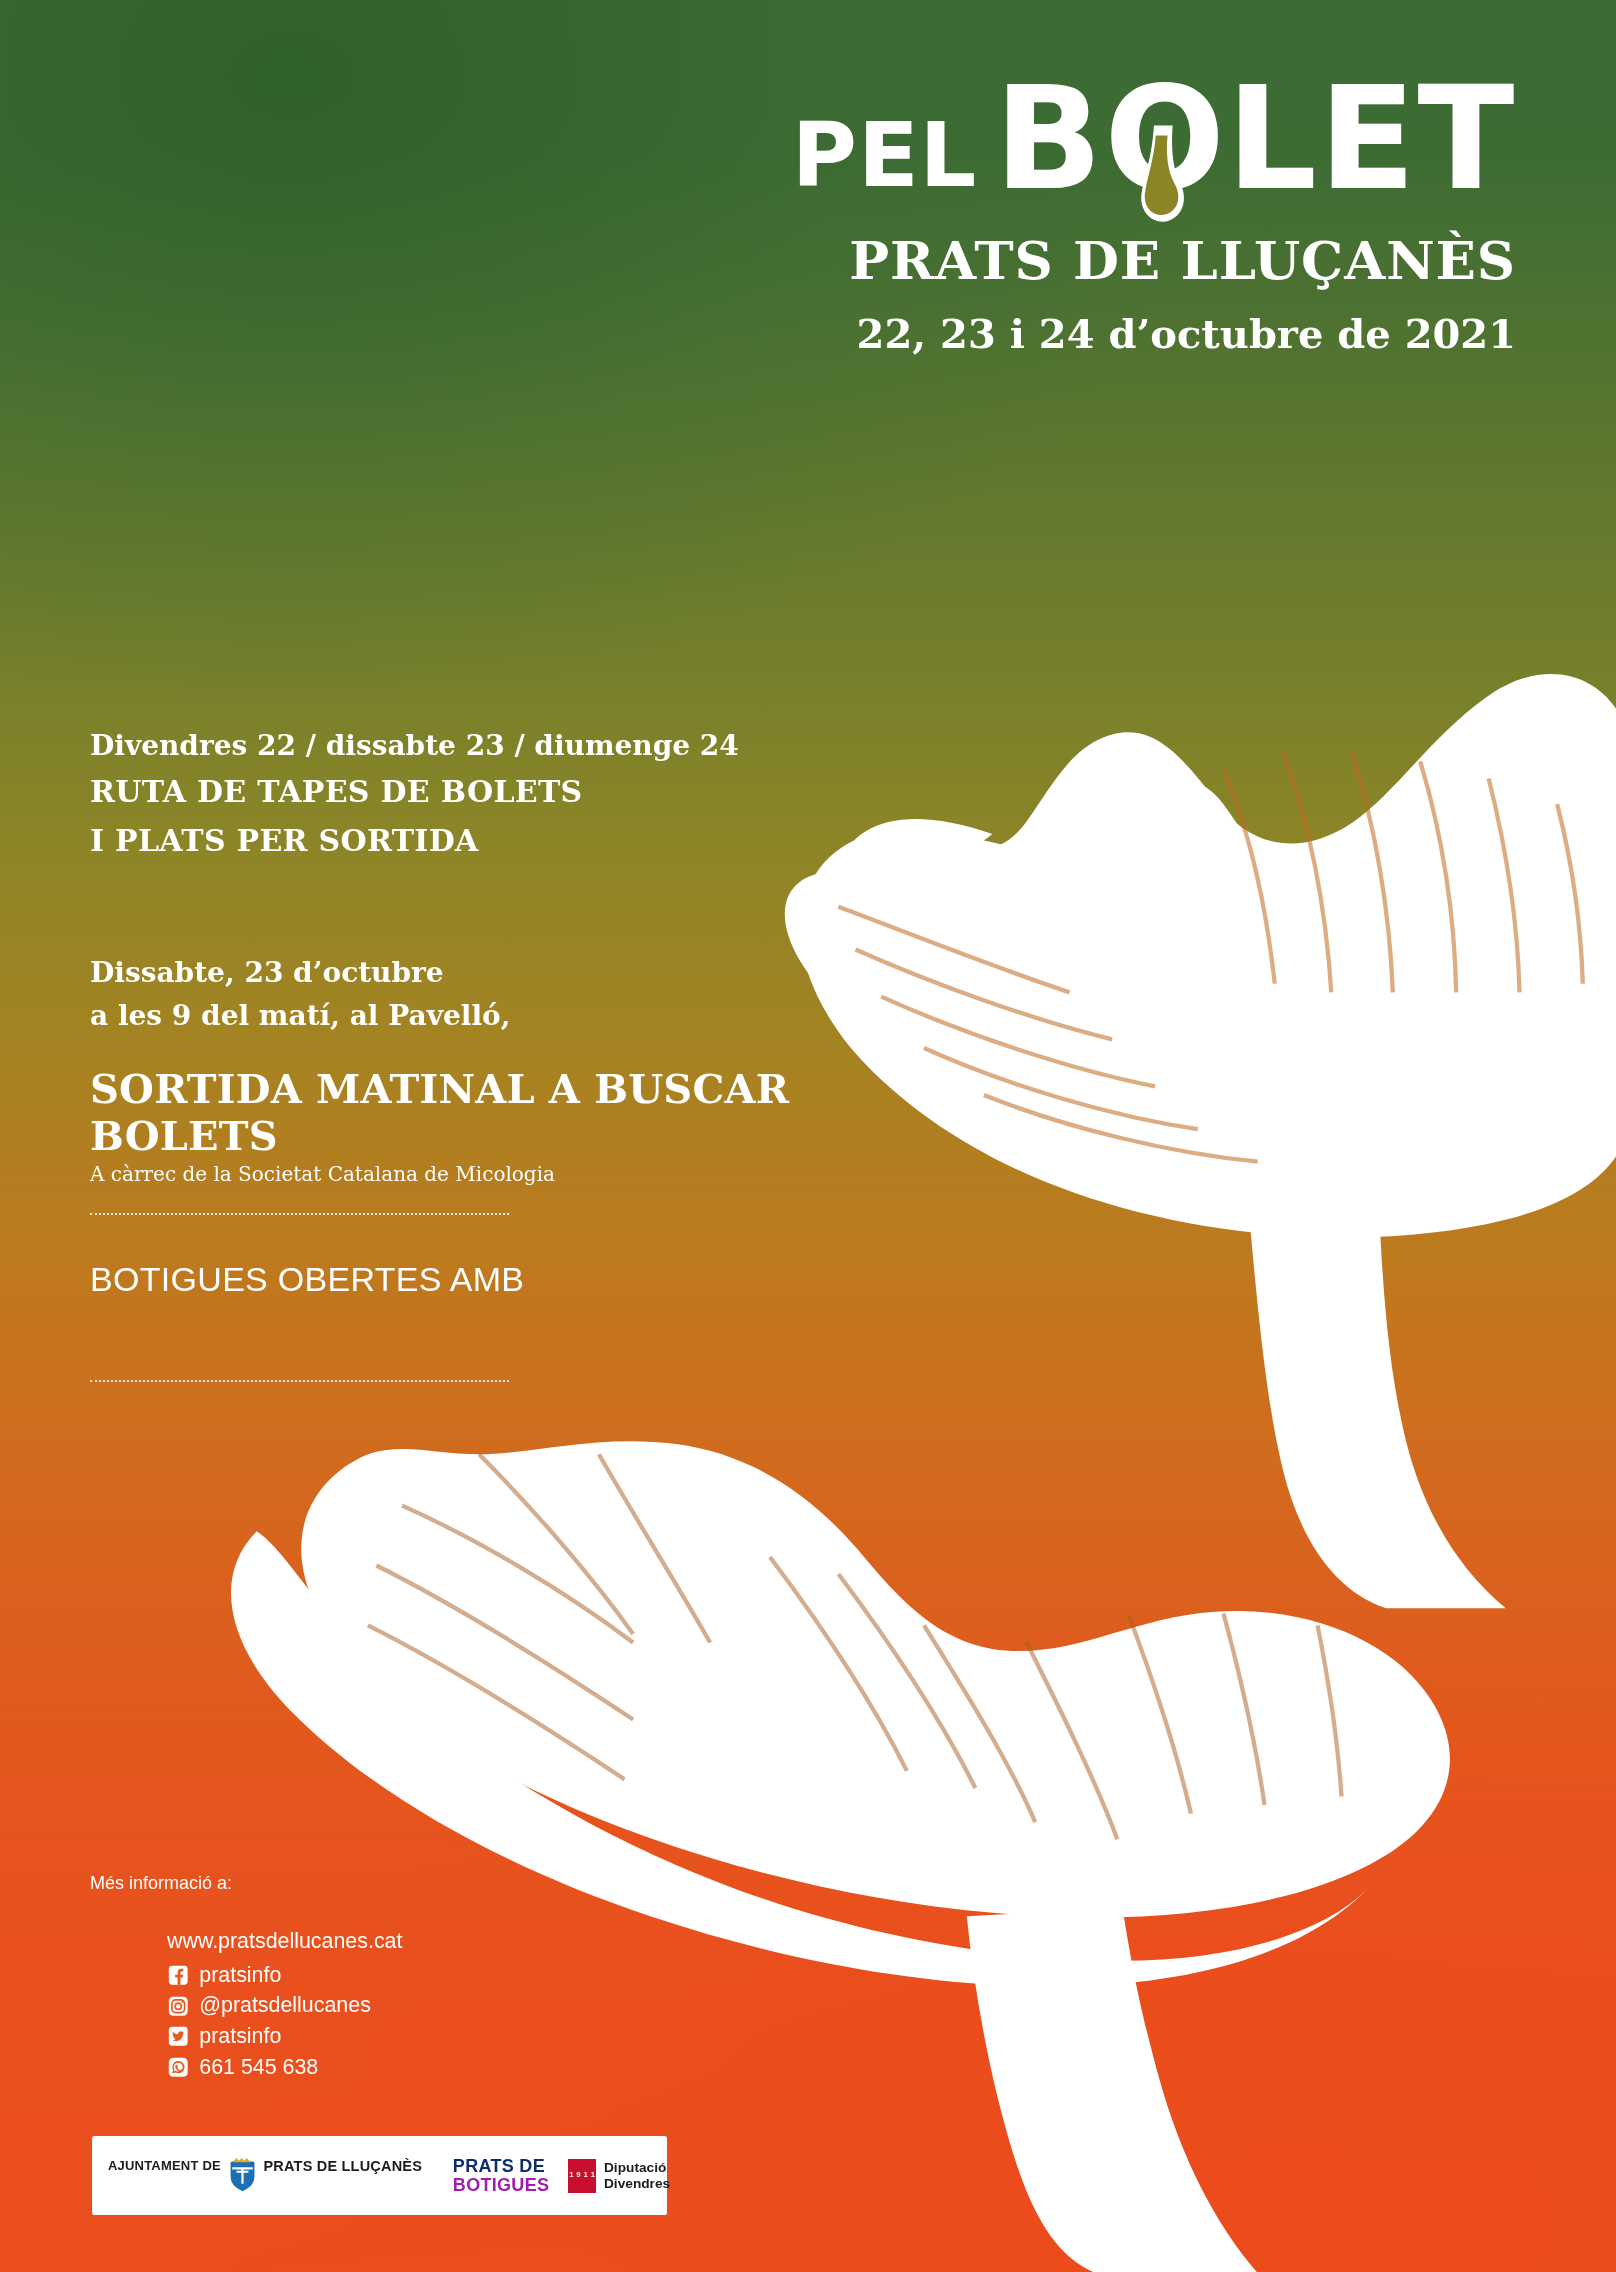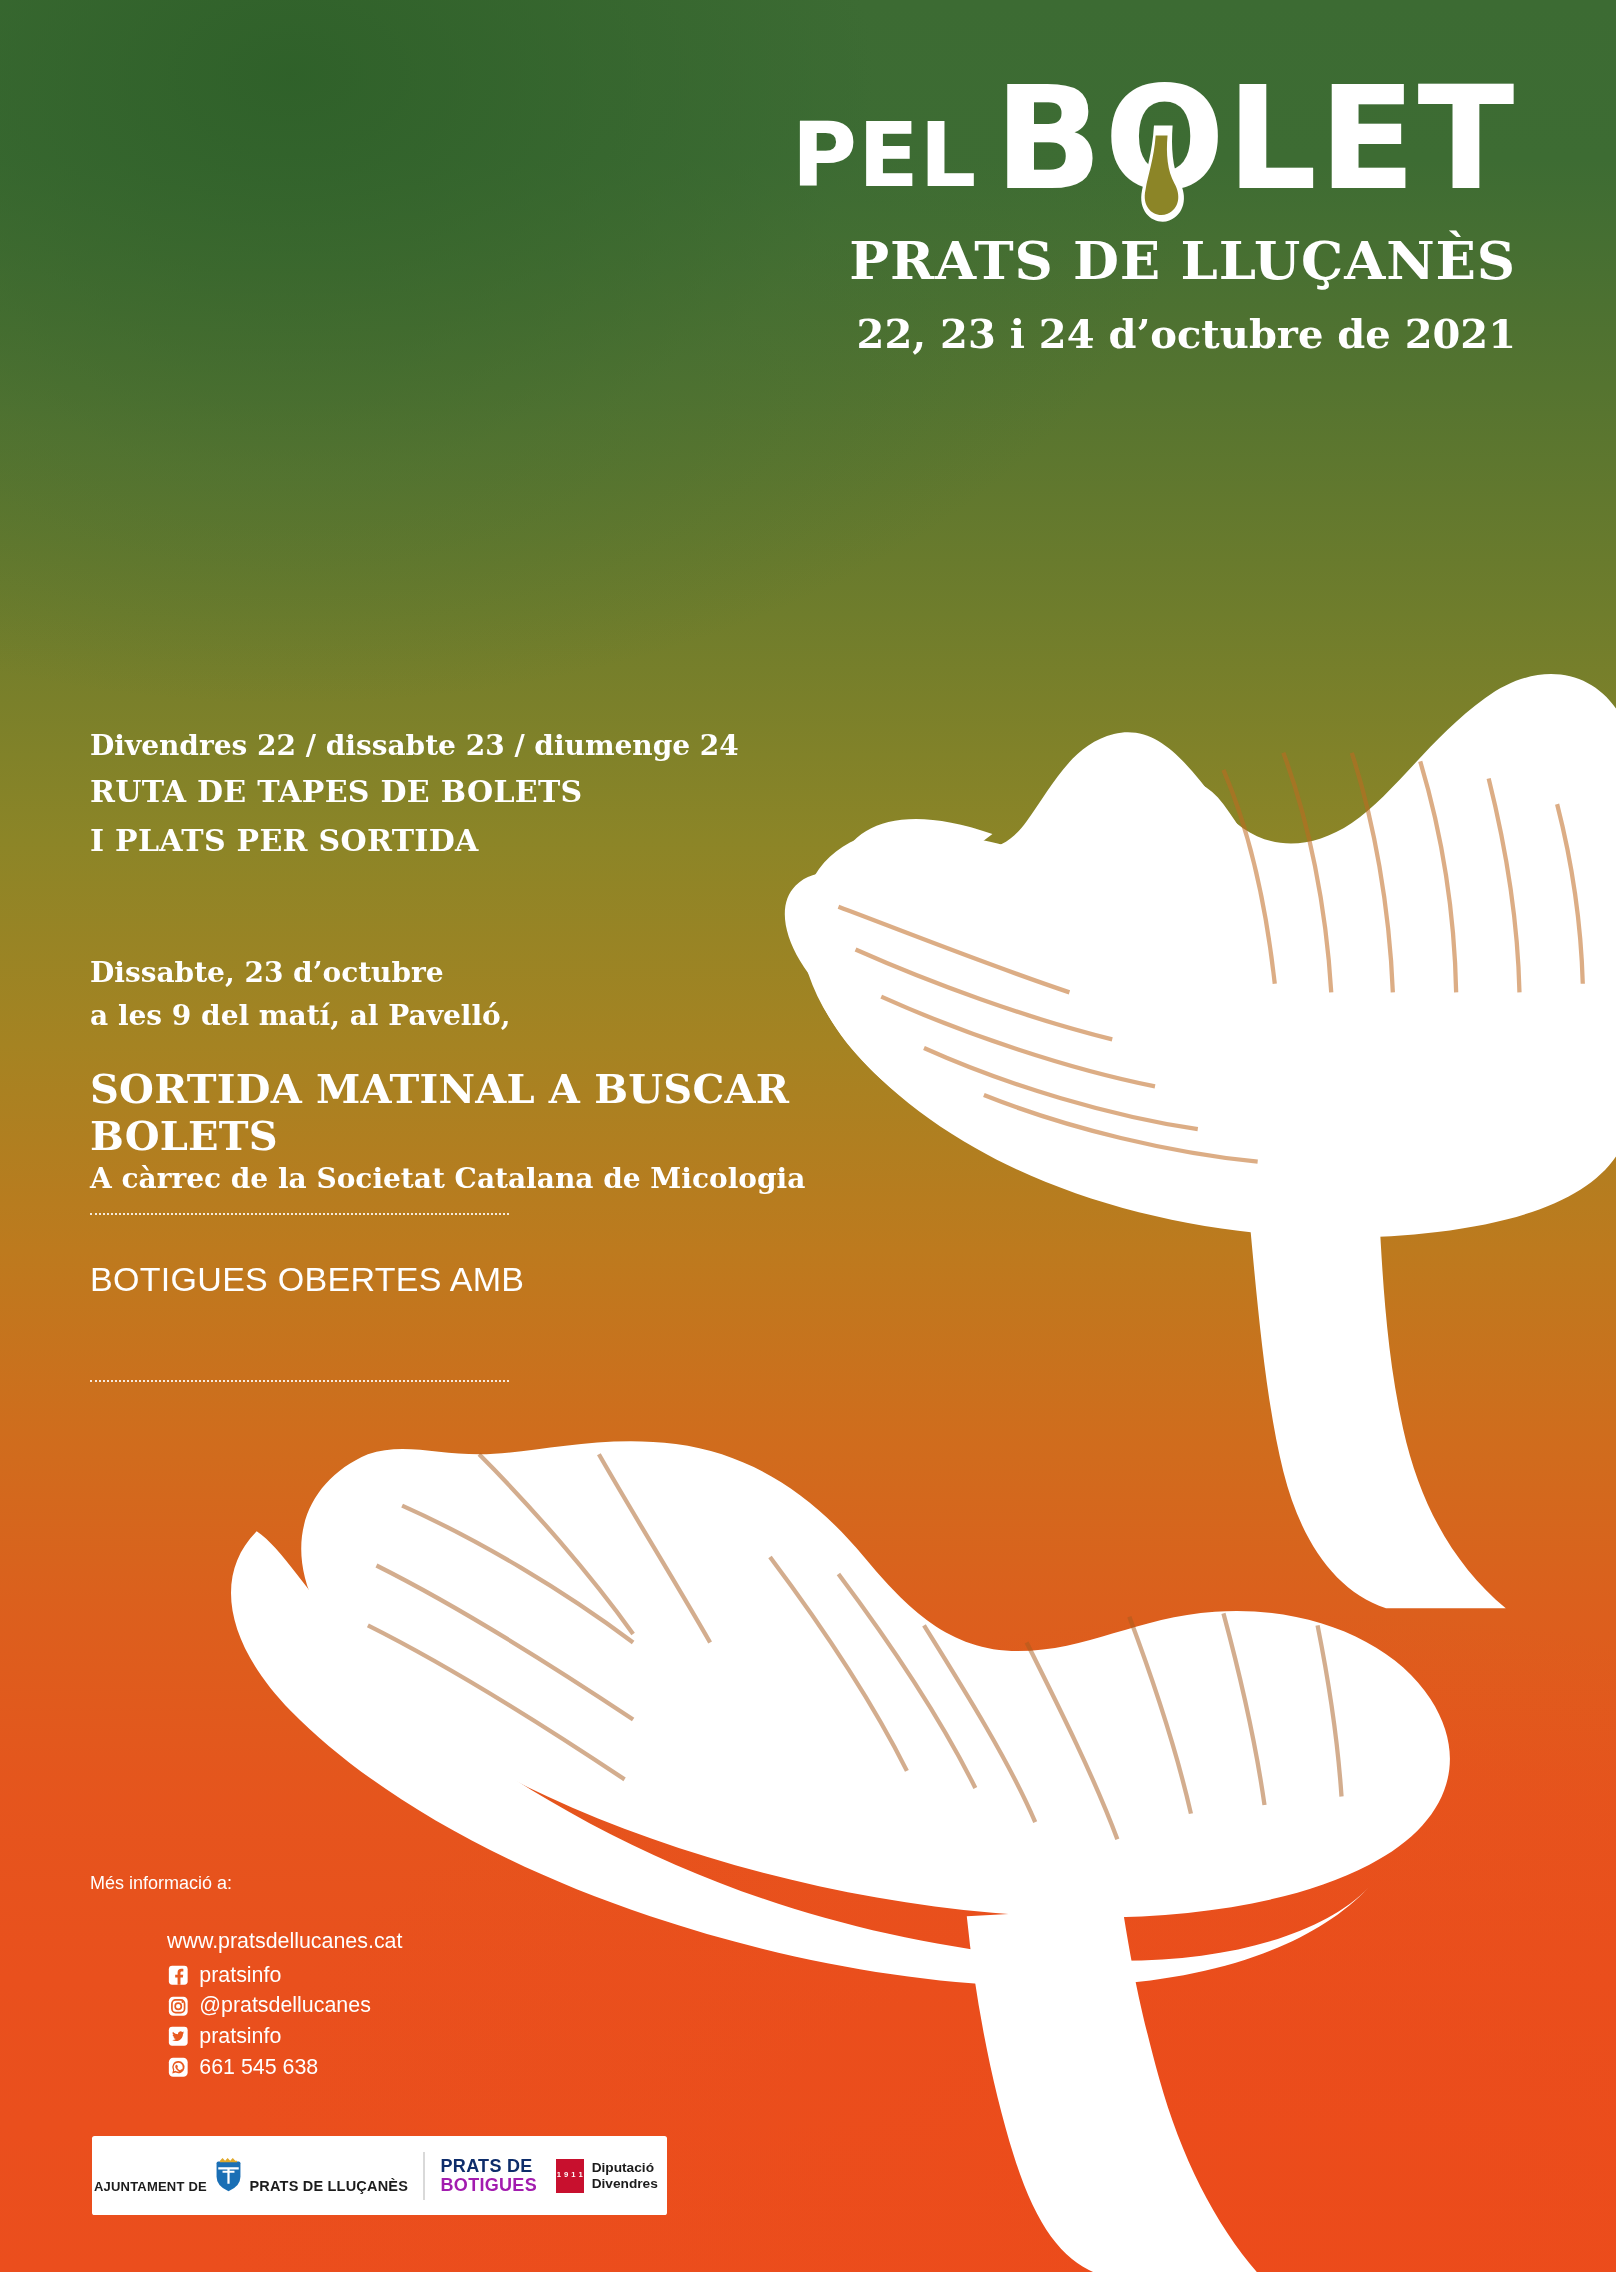--- a/index.html
+++ b/index.html
@@ -131,21 +131,21 @@
   }
   .block-a { top: 723px; width: 770px; }
   .block-a .l1 { font-weight: bold; font-size: 28px; line-height: 1.62; }
   .block-a .l2 { font-weight: bold; font-size: 30px; line-height: 1.62; letter-spacing: 0.3px;}
   .block-a .l3 { font-weight: bold; font-size: 30px; line-height: 1.62; letter-spacing: 0.3px;}
 
   .block-b { top: 951px; width: 770px; }
   .block-b .l1 { font-weight: bold; font-size: 28px; line-height: 1.55; }
   .block-b .l2 { font-weight: bold; font-size: 28px; line-height: 1.55; }
   .block-b .l3 { font-weight: bold; font-size: 40px; margin-top: 27px; letter-spacing: 0.2px; }
-  .block-b .l4 { font-weight: bold; font-size: 28px; margin-top: 3.4px; }
+  .block-b .l4 { font-weight: normal; font-size: 20px; margin-top: 3.4px; }
 
   .rule {
     position: absolute;
     left: 90px;
     width: 419px;
     border-top: 2.6px dotted rgba(255,255,255,0.85);
     height: 0;
   }
   .rule-top { top: 1213px; }
   .rule-bottom { top: 1380px; }
@@ -197,22 +197,22 @@
     top: 2136px;
     width: 575px;
     height: 79px;
     background: #ffffff;
     border-radius: 2.6px;
     display: flex;
     align-items: center;
   }
   .logo-aj {
     display: flex;
-    align-items: flex-end;
-    padding-left: 2px;
+    align-items: flex-start;
+    padding-left: 16px;
     flex: 0 0 auto;
   }
   .logo-aj .txt1 {
     font-size: 13px;
     color: #1c1c1c;
     font-weight: bold;
     letter-spacing: 0.2px;
     margin-right: 6.8px;
   }
   .shield {

